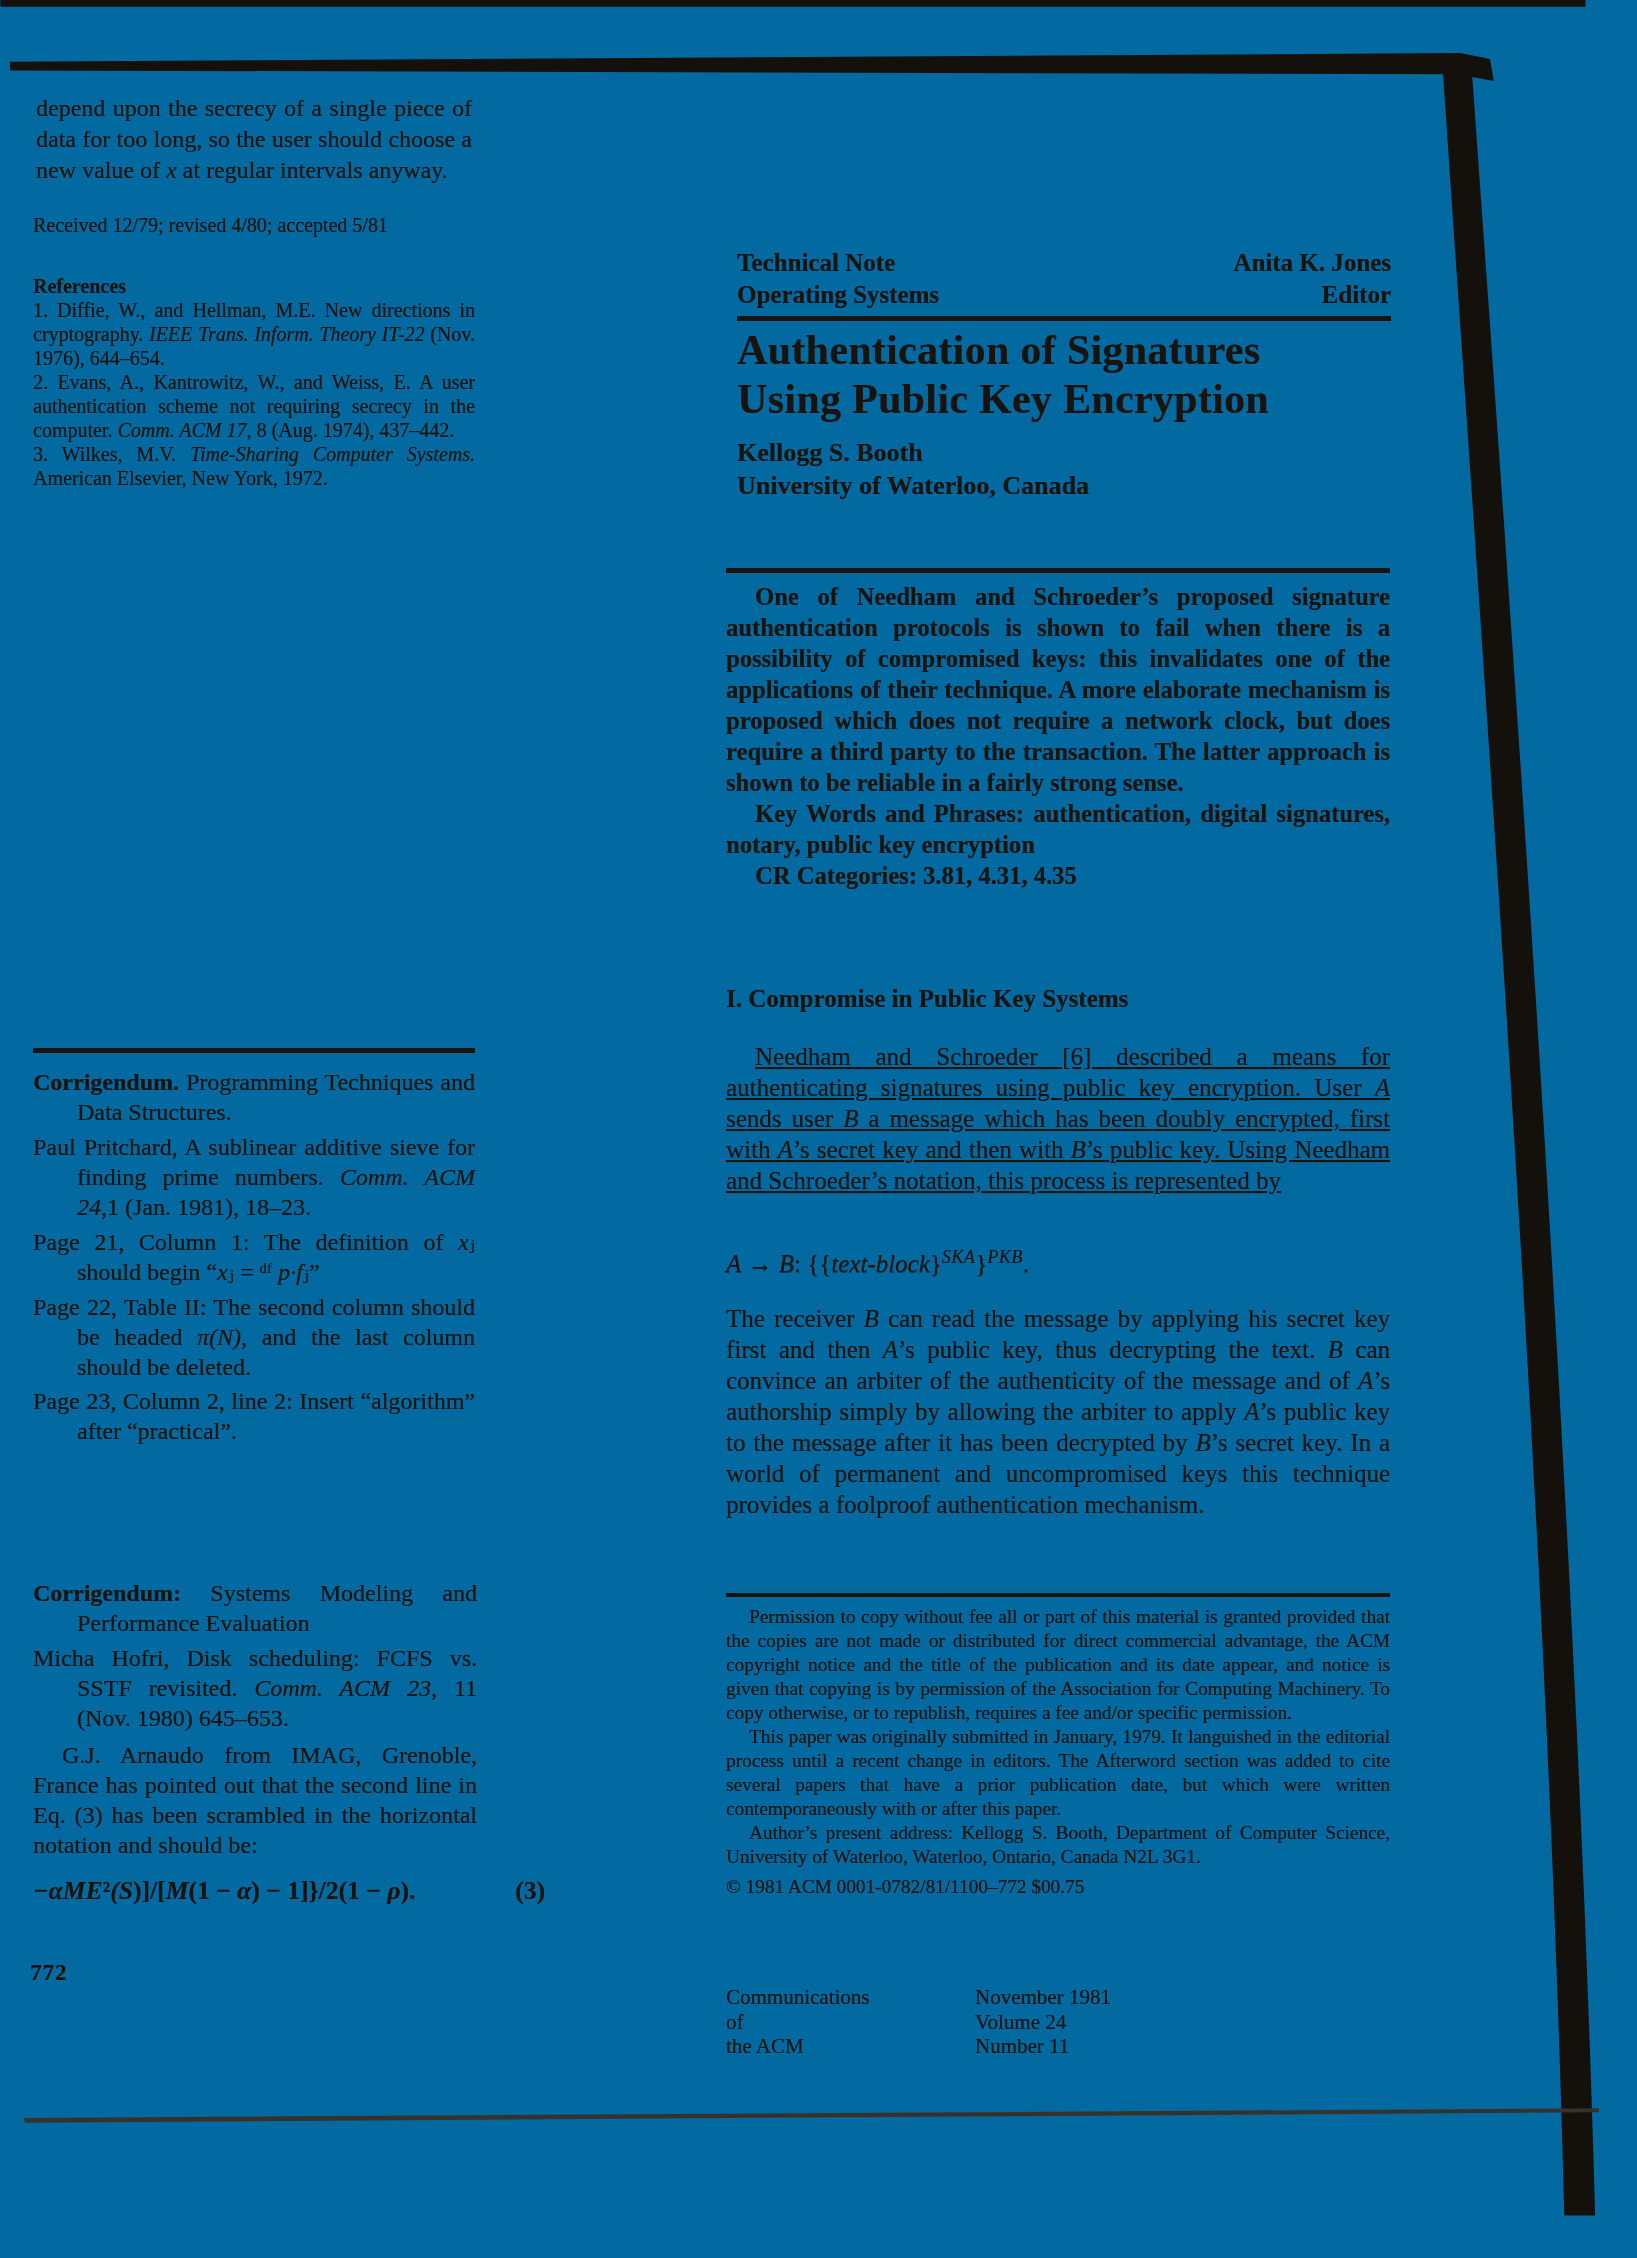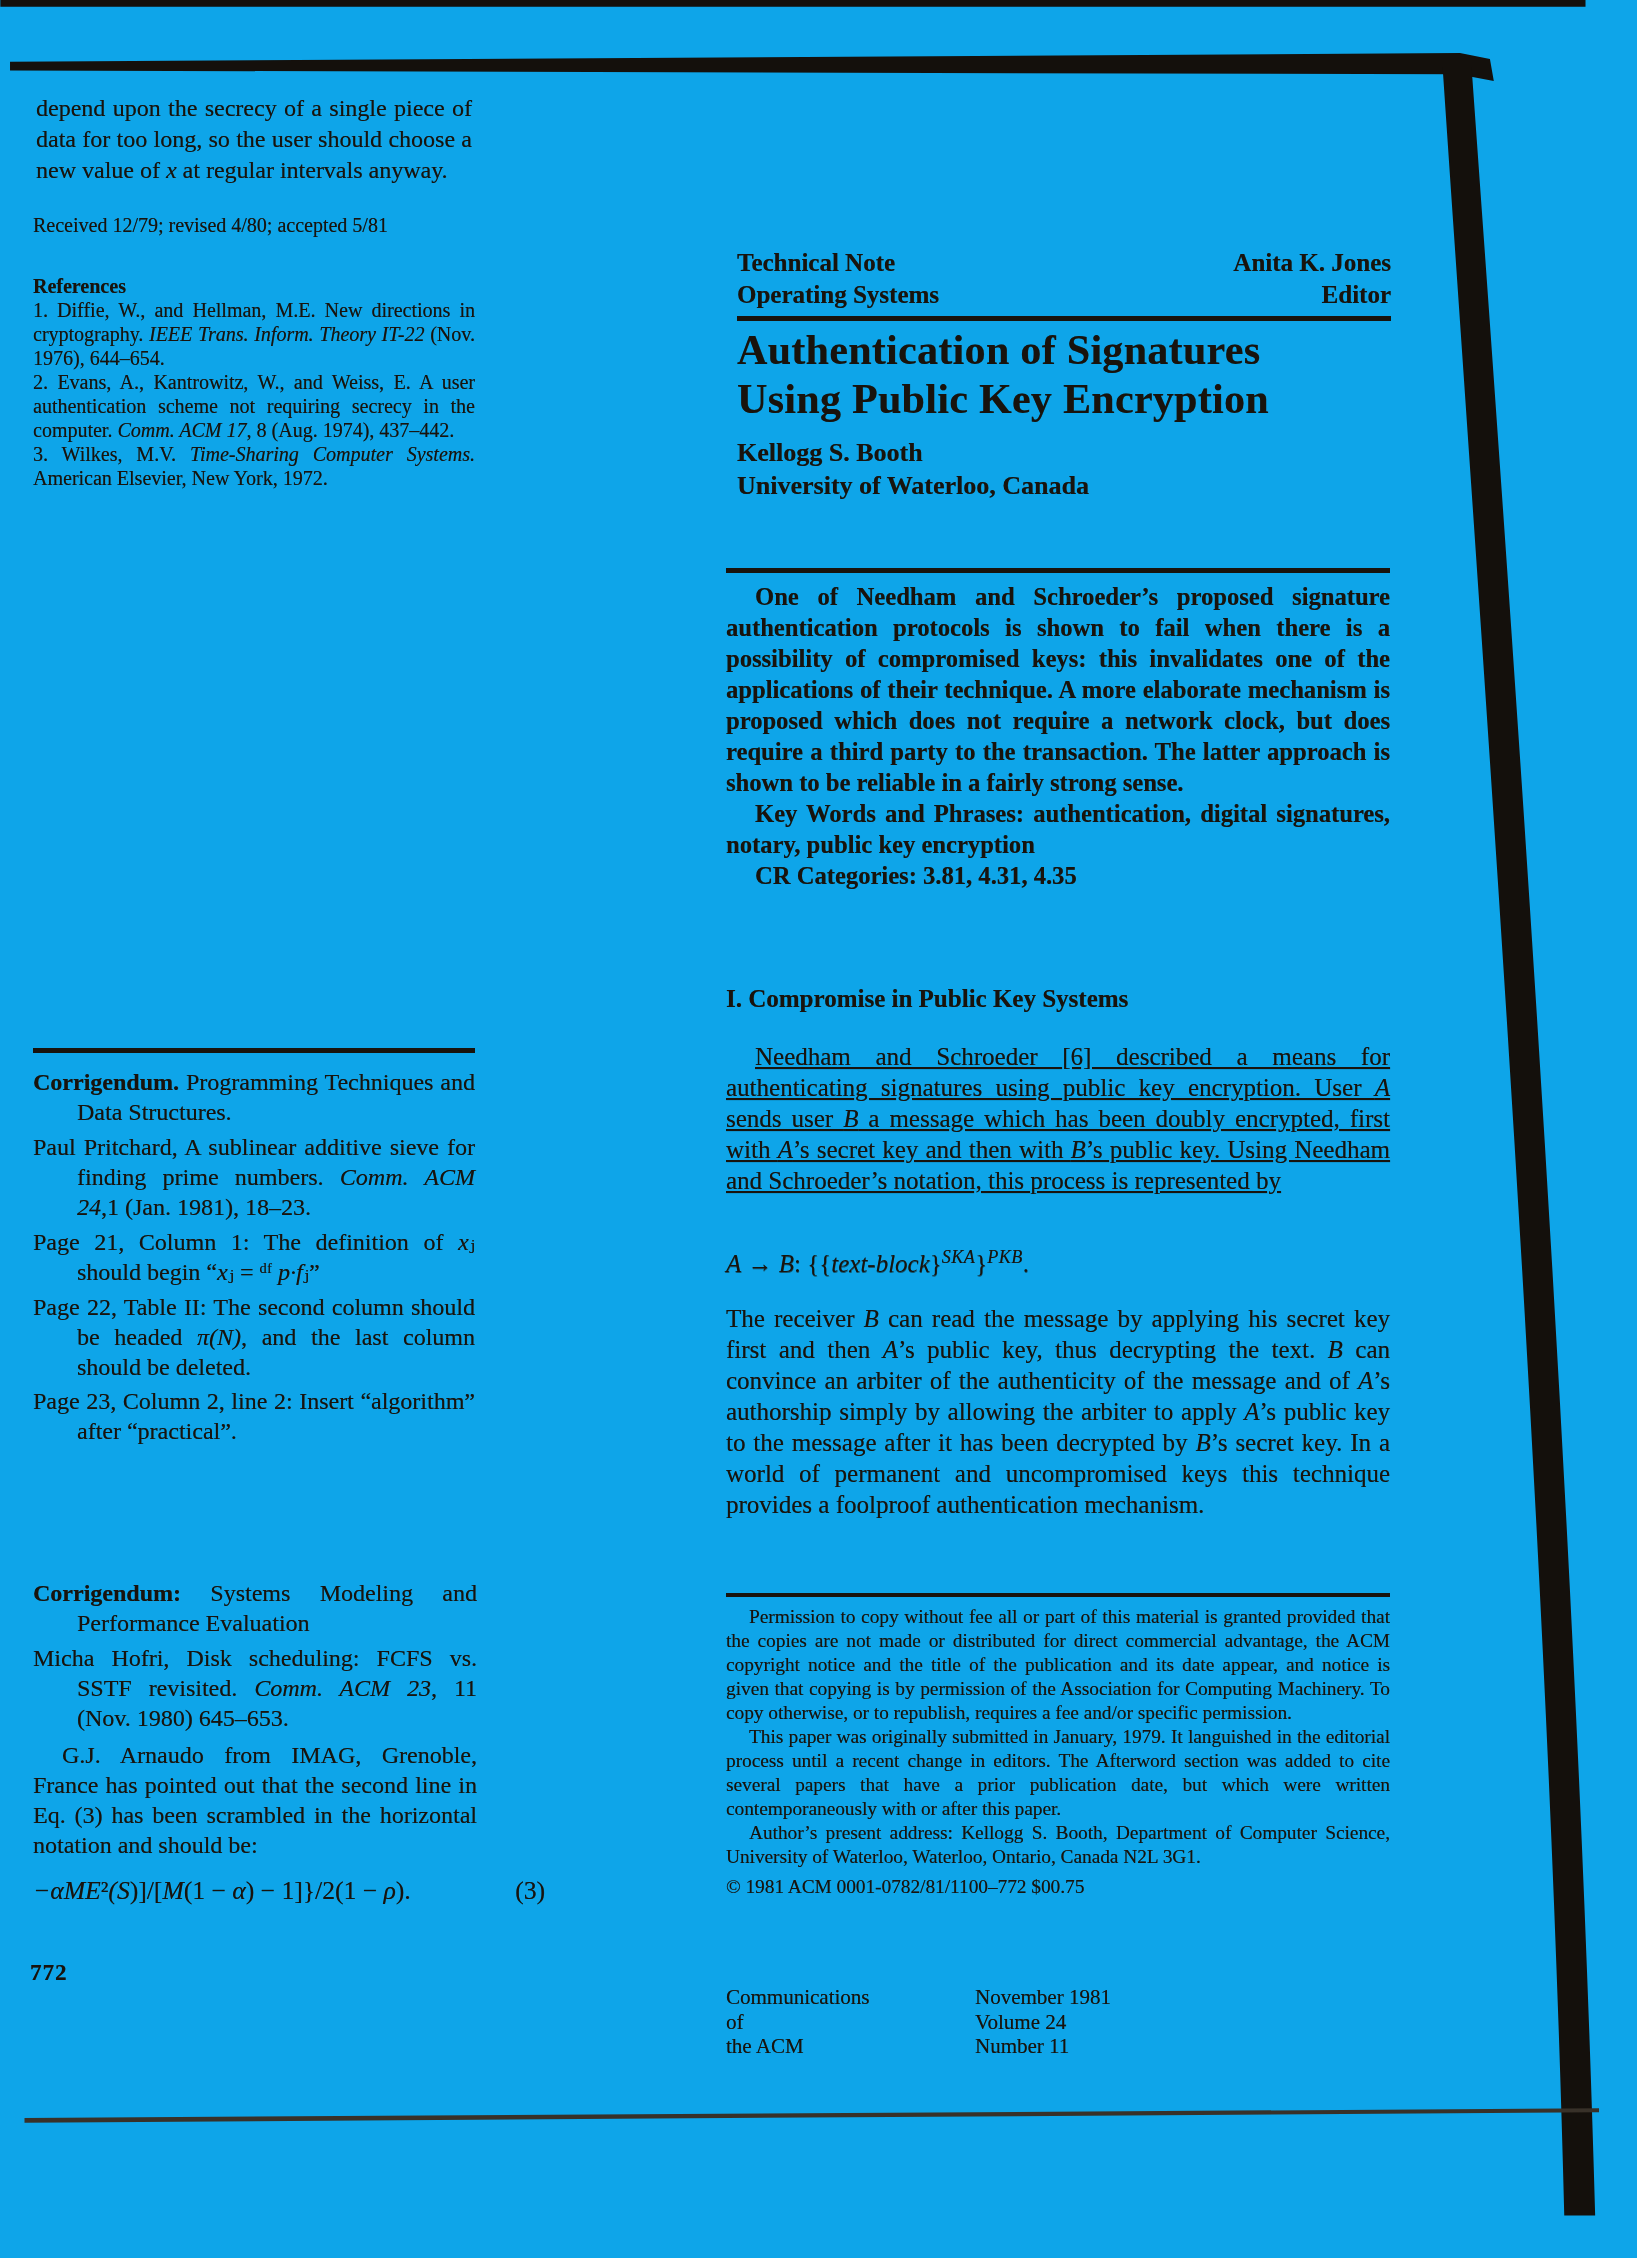--- a/index.html
+++ b/index.html
@@ -1,17 +1,17 @@
 <!DOCTYPE html>
 <html><head>
 <meta charset="utf-8">
 <style>
   html,body{margin:0;padding:0;background:#f6f4ef;}
   .page{
-    position:relative;width:1638px;height:2258px;background:#0ea5e9;
+    position:relative;width:1638px;height:2258px;background:#0369a1;
     font-family:"Liberation Serif","DejaVu Serif",serif;color:#18130d;
     overflow:hidden;text-shadow:0.2px 0.2px 0 rgba(25,18,8,0.55);
   }
   .page p{margin:0;}
   .marks{position:absolute;left:0;top:0;pointer-events:none;}
 
   
   .rt-i{font-style:italic;}
   .rt-b{font-weight:700;}
   .rt-supi{font-style:italic;font-size:0.72em;vertical-align:super;letter-spacing:0.5px;}
@@ -21,21 +21,21 @@
   .received{position:absolute;left:33px;top:214px;font-size:20px;}
   .refs{position:absolute;left:33px;top:274px;width:442px;font-size:20px;line-height:24px;}
   .refs-h{font-weight:700;}
   .ref{text-align:justify;}
   .rule{background:#18130d;}
   .corr1{position:absolute;left:33px;top:1048px;width:442px;font-size:24px;line-height:30px;}
   .corr1 .rule{height:4.8px;margin-bottom:14.5px;}
   .c-hang{padding-left:44px;text-indent:-44px;text-align:justify;margin-bottom:4.8px !important;}
   .corr2{position:absolute;left:33px;top:1578px;width:444px;font-size:24px;line-height:30px;}
   .c-indent{text-indent:29px;text-align:justify;margin-top:7.7px !important;}
-  .eq-row{display:flex;justify-content:space-between;align-items:flex-end;width:512px;margin:15.4px 0 5.8px 0;font-size:25.6px;}
+  .eq-row{display:flex;justify-content:space-between;align-items:flex-end;width:512px;margin:15.4px 0 5.8px 0;font-size:25.6px;font-weight:bold;}
   .pageno{position:absolute;left:30px;top:1960px;font-size:23px;font-weight:700;letter-spacing:1px;}
 
   
   .rc-header{position:absolute;left:737px;top:247px;width:654px;}
   .rc-header-row{display:flex;justify-content:space-between;font-weight:700;font-size:25px;line-height:32px;}
   .rc-header-right{text-align:right;}
   .rc-header .rule{height:4.8px;margin-top:4.8px;}
   .rc-title{position:absolute;left:737px;top:326px;width:632px;font-size:42px;line-height:49px;font-weight:700;letter-spacing:0.3px;}
   .rc-author{position:absolute;left:737px;top:436px;font-size:26px;line-height:33px;font-weight:700;}
   .rc-abstract{position:absolute;left:726px;top:568px;width:664px;font-size:24.6px;line-height:31px;font-weight:700;}

